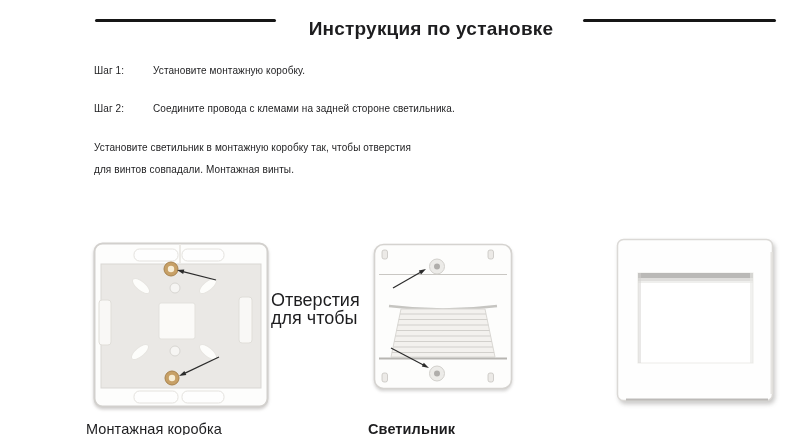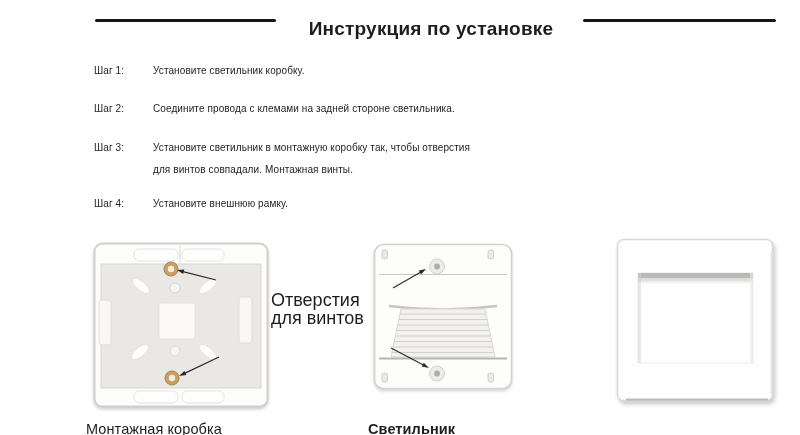--- a/index.html
+++ b/index.html
@@ -36,36 +36,31 @@
 <body>
 
 <div class="canvas">
 
   <div class="rule rule-left"></div>
   <h1 class="page-title">Инструкция по установке</h1>
   <div class="rule rule-right"></div>
 
   <div class="step s1">
     <span class="step-label">Шаг 1:</span>
-    <span class="step-text">Установите светильник коробку.</span>
+    <span class="step-text">Установите монтажную коробку.</span>
   </div>
   <div class="step s2">
     <span class="step-label">Шаг 2:</span>
     <span class="step-text">Соедините провода с клемами на задней стороне светильника.</span>
   </div>
   <div class="step s3">
-    <span class="step-label">Шаг 3:</span>
     <span class="step-text">
       <div>Установите светильник в монтажную коробку так, чтобы отверстия</div>
       <div>для винтов совпадали. Монтажная винты.</div>
     </span>
-  </div>
-  <div class="step s4">
-    <span class="step-label">Шаг 4:</span>
-    <span class="step-text">Установите внешнюю рамку.</span>
   </div>
 
   <svg class="fig fig-box" width="176" height="166" viewBox="0 0 176 166">
     <rect x="1.5" y="1.5" width="173" height="163" rx="8" fill="#fdfdfc" stroke="#d2d0cd" stroke-width="2"></rect>
     <rect x="8" y="22" width="160" height="124" fill="#eae8e5" stroke="#d9d7d3" stroke-width="1"></rect>
 
     <rect x="41" y="7" width="44" height="12" rx="5.5" fill="#fefefe" stroke="#e4e2de"></rect>
     <rect x="89" y="7" width="42" height="12" rx="5.5" fill="#fefefe" stroke="#e4e2de"></rect>
     <line x1="87" y1="2" x2="87" y2="21" stroke="#eceae6" stroke-width="2"></line>
 
@@ -100,21 +95,21 @@
     </g>
     <g stroke="#2b2b2b" stroke-width="1.2">
       <line x1="126" y1="115" x2="91" y2="131.6"></line>
       <polygon points="86,134 91.4,129 93.3,133" fill="#2b2b2b" stroke="none"></polygon>
     </g>
   </svg>
   <div class="caption cap-box">Монтажная коробка</div>
 
   <div class="callout">
     <div>Отверстия</div>
-    <div>для винтов</div>
+    <div>для чтобы</div>
   </div>
 
   <svg class="fig fig-light" width="140" height="147" viewBox="0 0 140 147">
     <rect x="1.5" y="1.5" width="137" height="144" rx="9" fill="#fdfdfc" stroke="#d5d3d0" stroke-width="1.6"></rect>
 
     <rect x="9" y="7" width="5.5" height="9" rx="2" fill="#eceae7" stroke="#c6c4c0" stroke-width=".8"></rect>
     <rect x="115" y="7" width="5.5" height="9" rx="2" fill="#eceae7" stroke="#c6c4c0" stroke-width=".8"></rect>
     <rect x="9" y="130" width="5.5" height="9" rx="2" fill="#eceae7" stroke="#c6c4c0" stroke-width=".8"></rect>
     <rect x="115" y="130" width="5.5" height="9" rx="2" fill="#eceae7" stroke="#c6c4c0" stroke-width=".8"></rect>
 

